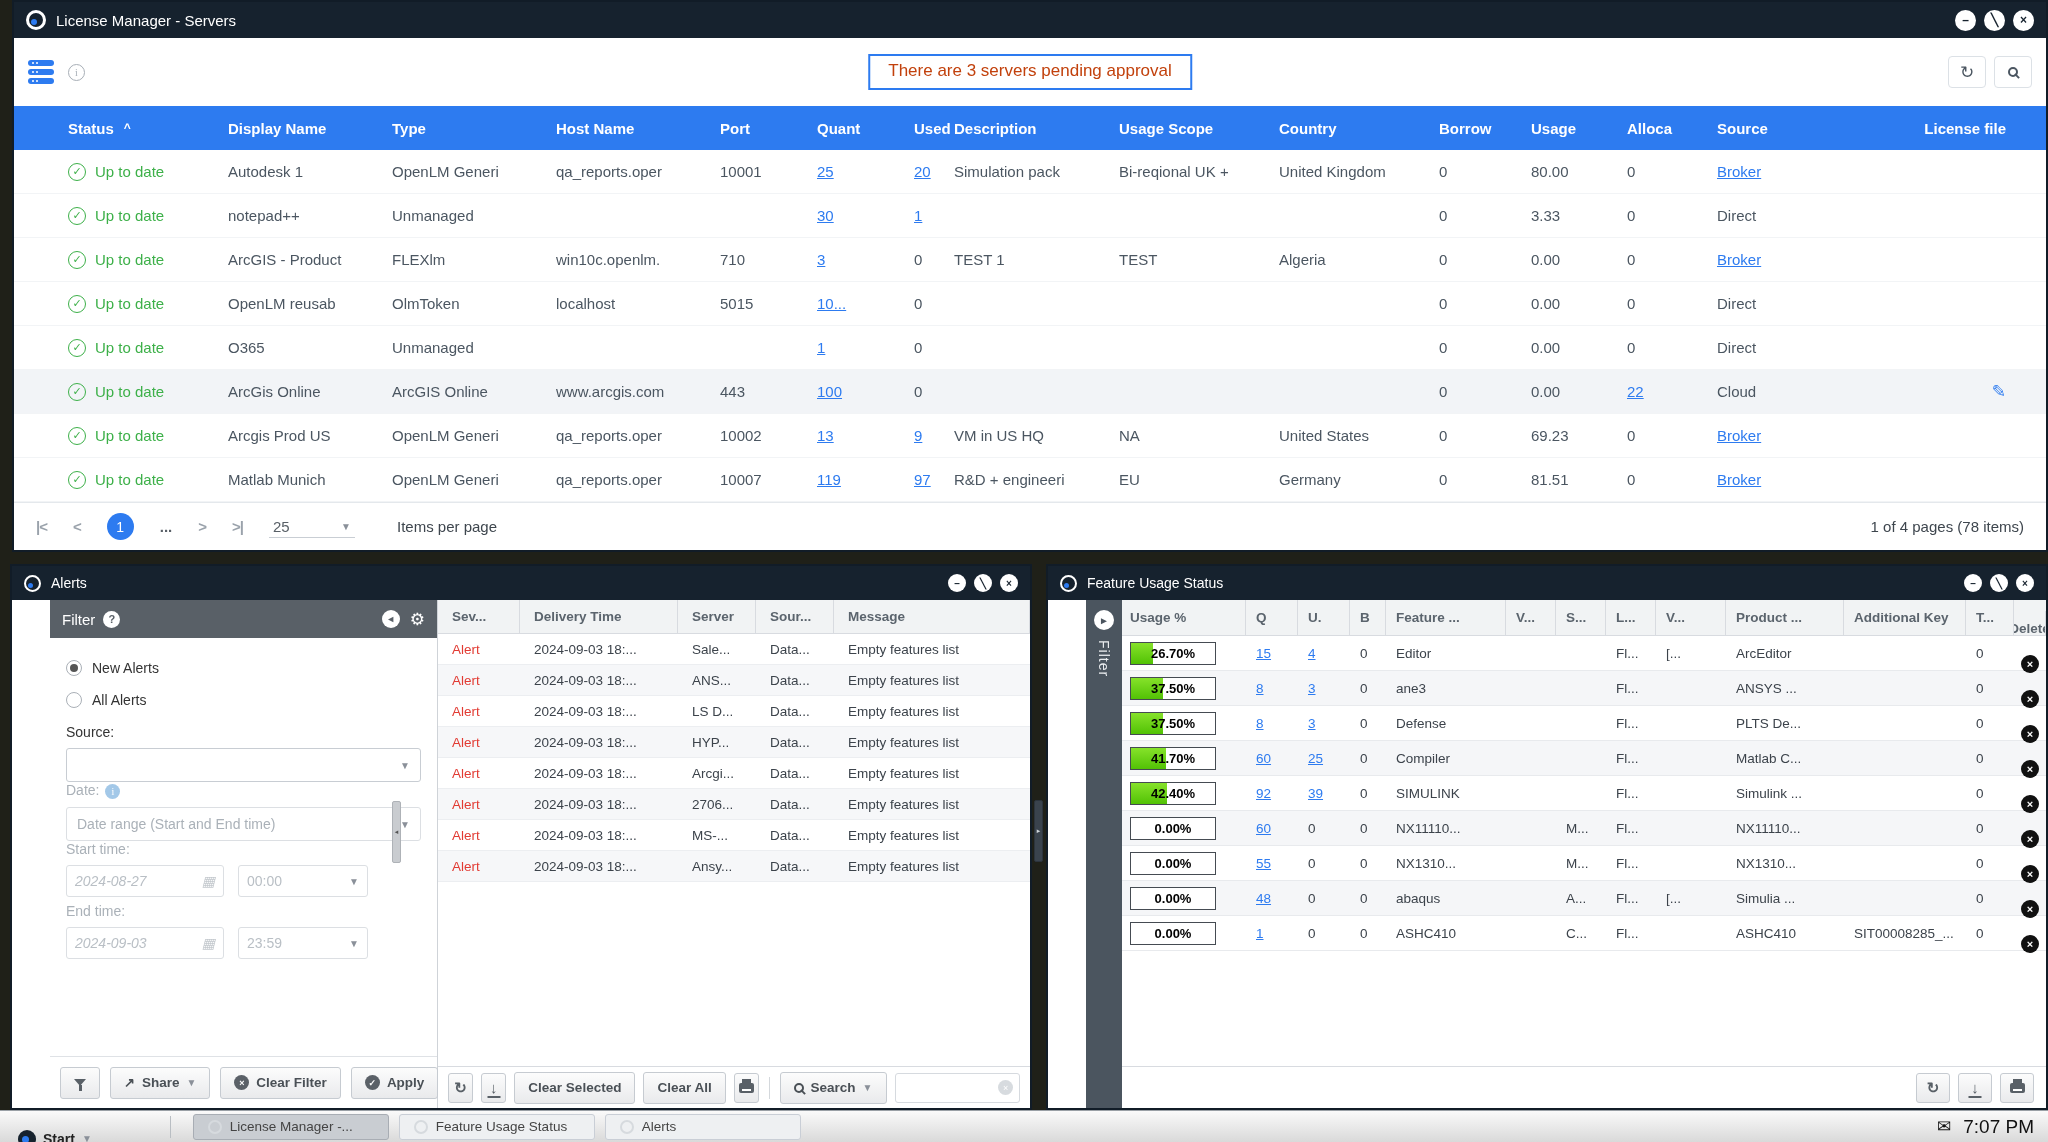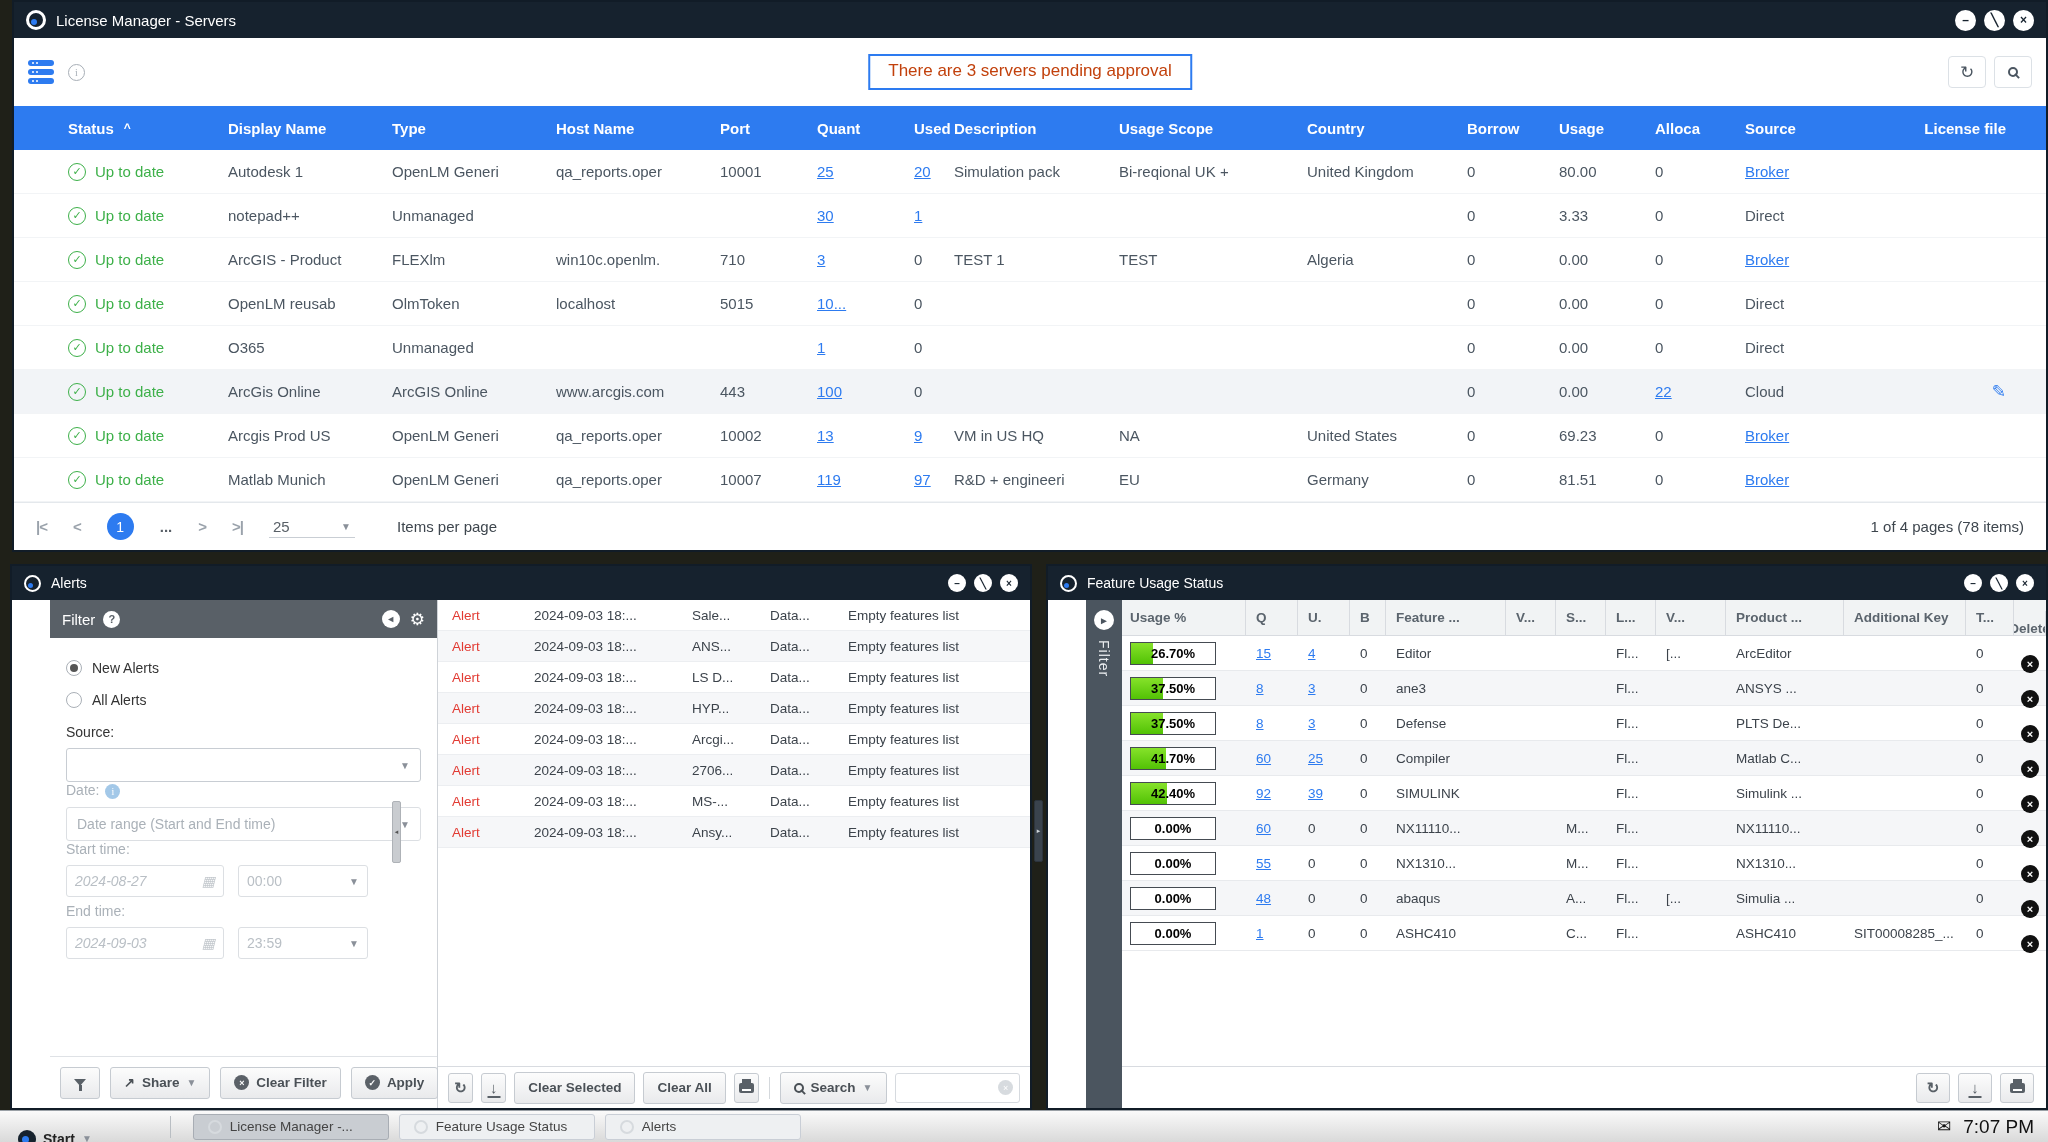--- a/index.html
+++ b/index.html
@@ -32,21 +32,21 @@
   .mag { display:inline-block; width:10px; height:10px; border:2px solid currentColor; border-radius:50%; position:relative; }
   .mag::after { content:''; position:absolute; width:2px; height:6px; background:currentColor; right:-2px; bottom:-4px; transform:rotate(-45deg); }
 
   .thead { height:44px; background:#2d7bf0; display:flex; align-items:center; color:#fff; font-size:15px; font-weight:bold; }
   .tbody { height:352px; overflow:hidden; background:#fff; }
   .srow { height:44px; display:flex; align-items:center; font-size:15px; color:#4b5661; border-bottom:1px solid #f2f4f6; background:#fff; cursor:pointer; }
   .srow.hl { background:#f2f4f7; }
   .mc { padding-right:8px; white-space:nowrap; overflow:hidden; flex:none; }
   .mc0{ width:214px; padding-left:54px; display:flex; align-items:center; gap:9px;}
   .mc1{width:164px}.mc2{width:164px}.mc3{width:164px}.mc4{width:97px}.mc5{width:97px}.mc6{width:40px}
-  .mc7{width:165px}.mc8{width:188px}.mc9{width:160px}.mc10{width:92px}.mc11{width:96px}.mc12{width:90px}.mc13{width:110px}
+  .mc7{width:165px}.mc8{width:160px}.mc9{width:160px}.mc10{width:92px}.mc11{width:96px}.mc12{width:90px}.mc13{width:110px}
   .mc14{flex:1; text-align:right; padding-right:40px;}
   .thead .mc0 { gap:6px; }
   .sort { font-size:12px; font-weight:bold; margin-left:4px; }
   .okicon { width:18px; height:18px; border:1.5px solid #3db049; border-radius:50%; color:#3db049; font-size:11px; display:inline-flex; align-items:center; justify-content:center; flex:none; }
   .utd { color:#3db049; }
   .lnk { color:#2d7bf0; text-decoration:underline; cursor:pointer; }
   .pencil { color:#2d7bf0; font-size:17px; cursor:pointer; }
 
   .pager { height:48px; border-top:1px solid #e4e8ec; display:flex; align-items:center; padding:0 22px; gap:26px; color:#9aa2ab; font-size:15px; position:relative; background:#fff; }
   .pgnav { font-weight:bold; letter-spacing:-1px; cursor:pointer; }
@@ -455,20 +455,27 @@
             <span class="cic">×</span>
             <span>Clear Filter</span>
           </span>
           <span class="gbtn">
             <span class="cic">✓</span>
             <span>Apply</span>
           </span>
         </div>
       </div>
       <div class="rightcol">
+        <div class="athead">
+            <div class="ac ac0">Sev...</div>
+            <div class="ac ac1">Delivery Time</div>
+            <div class="ac ac2">Server</div>
+            <div class="ac ac3">Sour...</div>
+            <div class="ac ac4">Message</div>
+          </div>
         <div class="atbody">
             <div class="arow">
               <div class="ac ac0 sev">Alert</div>
               <div class="ac ac1">2024-09-03 18:...</div>
               <div class="ac ac2">Sale...</div>
               <div class="ac ac3">Data...</div>
               <div class="ac ac4">Empty features list</div>
             </div>
             <div class="arow">
               <div class="ac ac0 sev">Alert</div>

